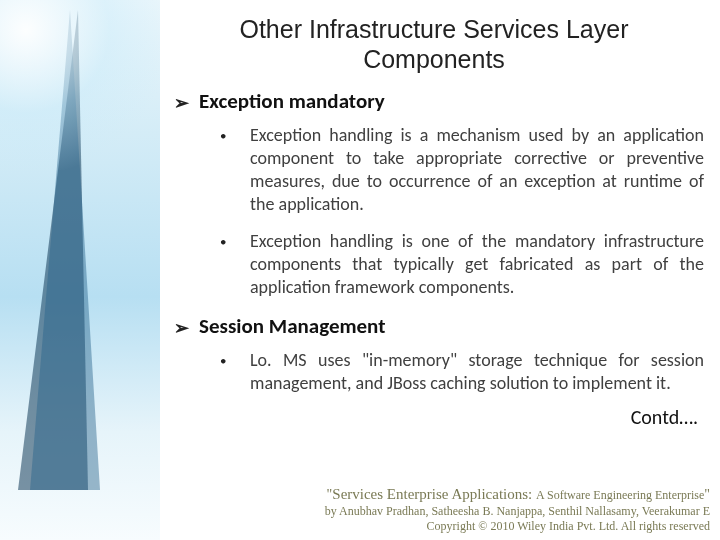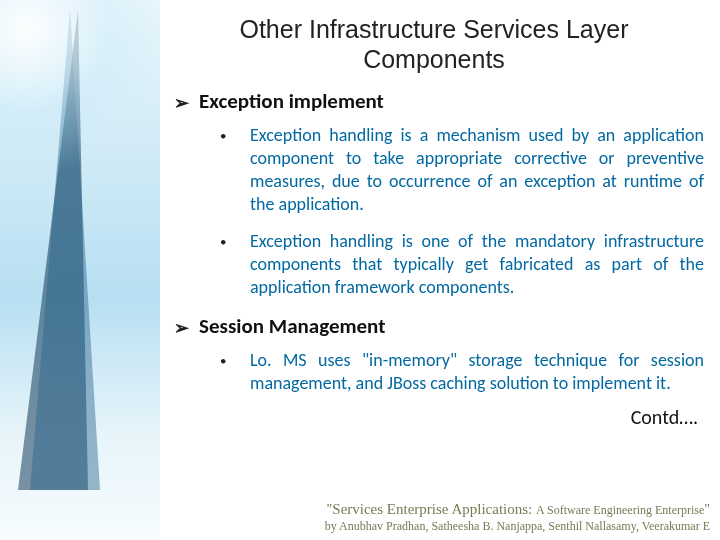--- a/index.html
+++ b/index.html
@@ -85,21 +85,21 @@
   }
   .dot {
     font-size: 13px;
     color: #222;
     line-height: 1.8;
     min-width: 8px;
   }
   .bullet-text {
     font-size: 18px;
     line-height: 1.28;
-    color: #0369a1;
+    color: #404040;
     text-align: justify;
     text-justify: inter-word;
   }
   .contd {
     text-align: right;
     font-weight: 400;
     font-size: 20px;
     padding-right: 6px;
     margin-top: -4px;
     color: #111;
@@ -132,21 +132,21 @@
   <div class="building2"></div>
   <div class="flare"></div>
 </div>
 
 <div class="content">
 
   <h1 class="title">Other Infrastructure Services Layer Components</h1>
 
   <div class="section-head">
     <span class="arrow">➢</span>
-    <span>Exception implement</span>
+    <span>Exception mandatory</span>
   </div>
   <div class="bullet-list">
     <div class="bullet-item">
       <span class="dot">•</span>
       <div class="bullet-text">Exception handling is a mechanism used by an application component to take appropriate corrective or preventive measures, due to occurrence of an exception at runtime of the application.</div>
     </div>
     <div class="bullet-item">
       <span class="dot">•</span>
       <div class="bullet-text">Exception handling is one of the mandatory infrastructure components that typically get fabricated as part of the application framework components.</div>
     </div>
@@ -165,13 +165,14 @@
 
   <div class="contd">Contd….</div>
 
 </div>
 
 <div class="footer">
   <div class="ftitle">
     <span>"</span><span class="big">Services Enterprise Applications: </span><span class="perspective">A Software Engineering Enterprise</span><span>"</span>
   </div>
   <div class="byline">by Anubhav Pradhan, Satheesha B. Nanjappa, Senthil Nallasamy, Veerakumar E</div>
+  <div class="copy">Copyright © 2010 Wiley India Pvt. Ltd. All rights reserved</div>
 </div>
 
 </body></html>

